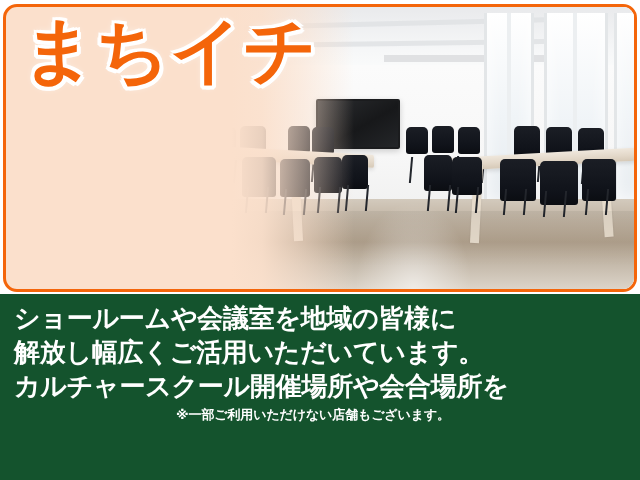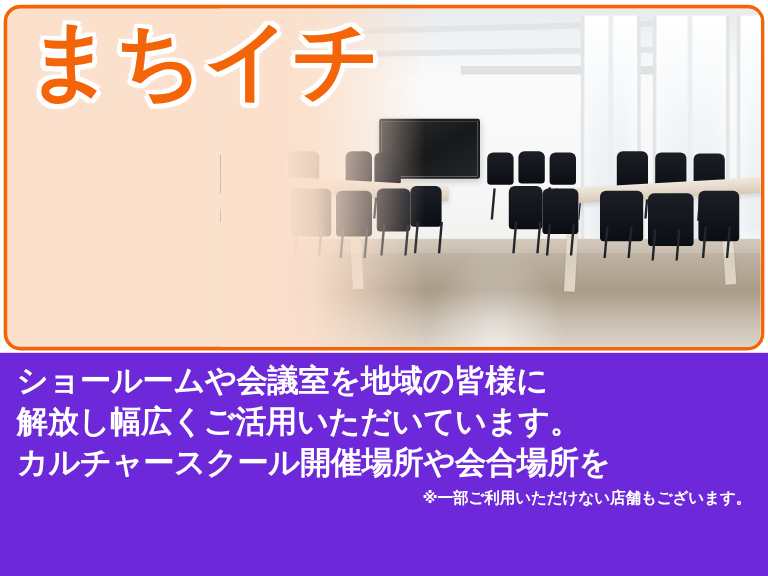--- a/index.html
+++ b/index.html
@@ -174,36 +174,36 @@
   }
   .headline-line.l2 { margin-top: 6px; }
 
   
   .band {
     position: absolute;
     left: 0;
     top: 294px;
     width: 640px;
     height: 186px;
-    background: #6d28d9;
+    background: #14532d;
     color: #ffffff;
   }
   .band-text {
     margin: 0;
     padding: 8px 0 0 14px;
   }
   .band-line {
     font-size: 26px;
     font-weight: 700;
     line-height: 1.30;
     white-space: nowrap;
     letter-spacing: -0.01em;
   }
   .band-note {
-    text-align: right;
+    text-align: center;
     padding-right: 14px;
     margin-top: 3px;
     font-size: 13px;
     font-weight: 700;
     letter-spacing: -0.01em;
   }
 </style>
 </head>
 <body>
 

